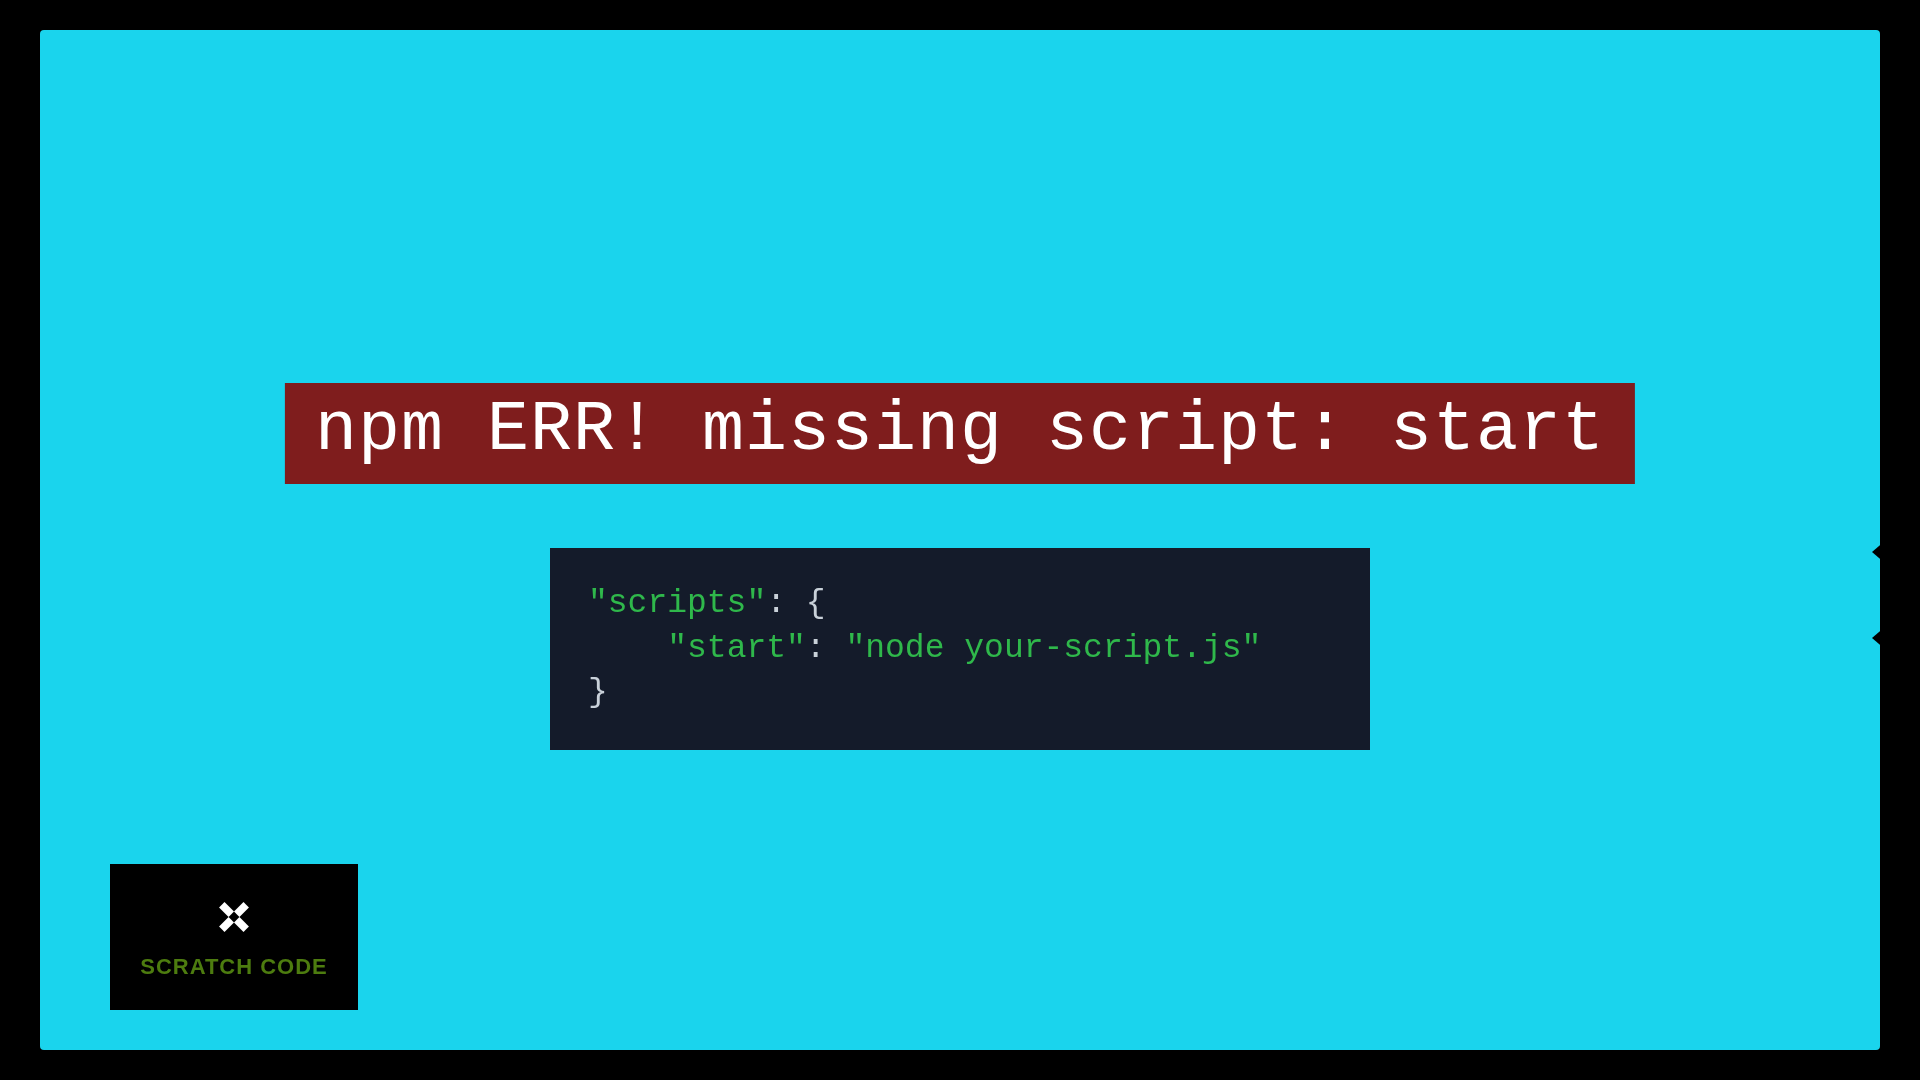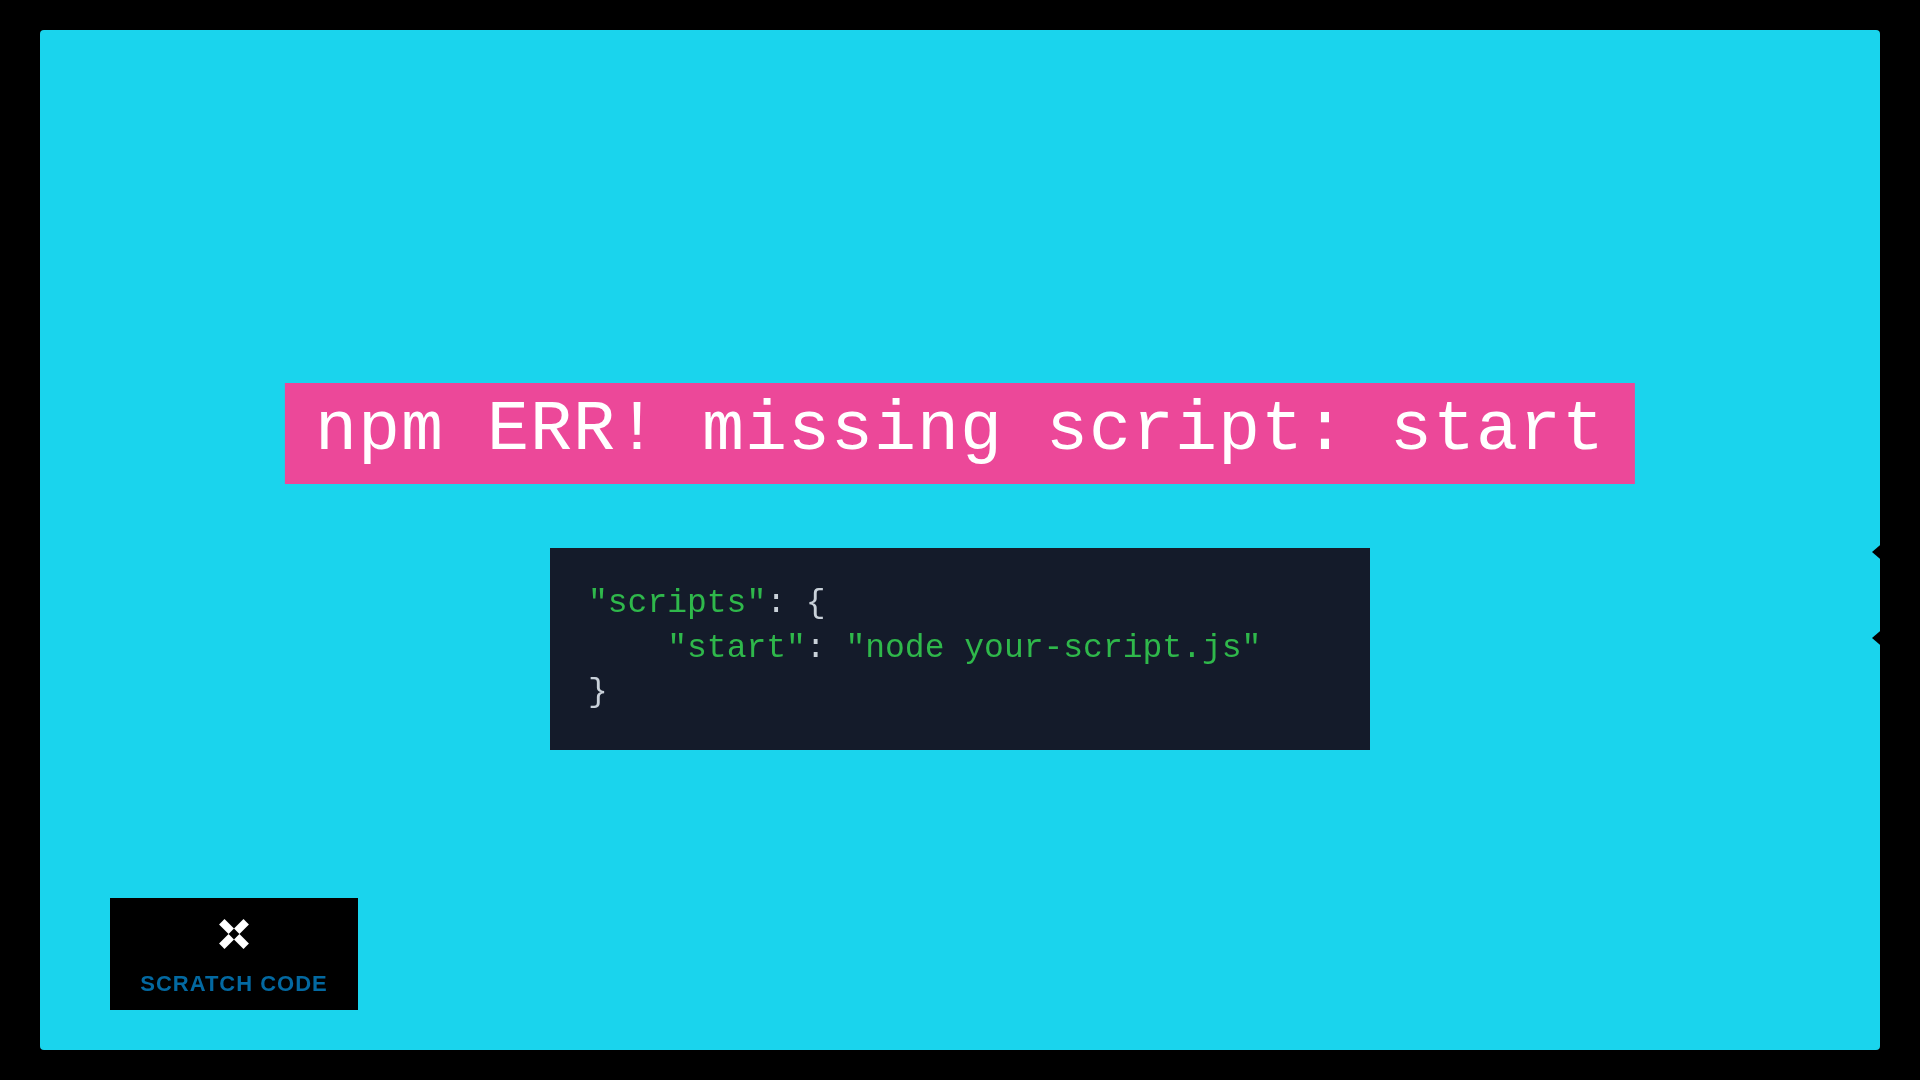--- a/index.html
+++ b/index.html
@@ -16,21 +16,21 @@
     right: 40px;
     bottom: 30px;
     background: #1ad4ed;
     border-radius: 4px;
   }
   .error-banner {
     position: absolute;
     top: 353px;
     left: 50%;
     transform: translateX(-50%);
-    background: #ec4899;
+    background: #7f1d1d;
     color: #fff;
     font-family: "Courier New", Courier, monospace;
     font-size: 70px;
     padding: 8px 30px 14px 30px;
     white-space: nowrap;
     letter-spacing: 1px;
   }
   .code-block {
     position: absolute;
     top: 518px;
@@ -46,23 +46,23 @@
   }
   .code-brace { color: #c9d1d9; }
   .code-key   { color: #2fb84b; }
   .code-punct { color: #c9d1d9; }
   .code-value { color: #2fb84b; }
   .brand {
     position: absolute;
     left: 70px;
     bottom: 40px;
     width: 248px;
-    height: 112px;
+    height: 146px;
     background: #000;
-    color: #0369a1;
+    color: #4d7c0f;
     display: flex;
     flex-direction: column;
     align-items: center;
     justify-content: center;
     gap: 14px;
   }
   .brand-icon {
     width: 46px;
     height: 46px;
   }

